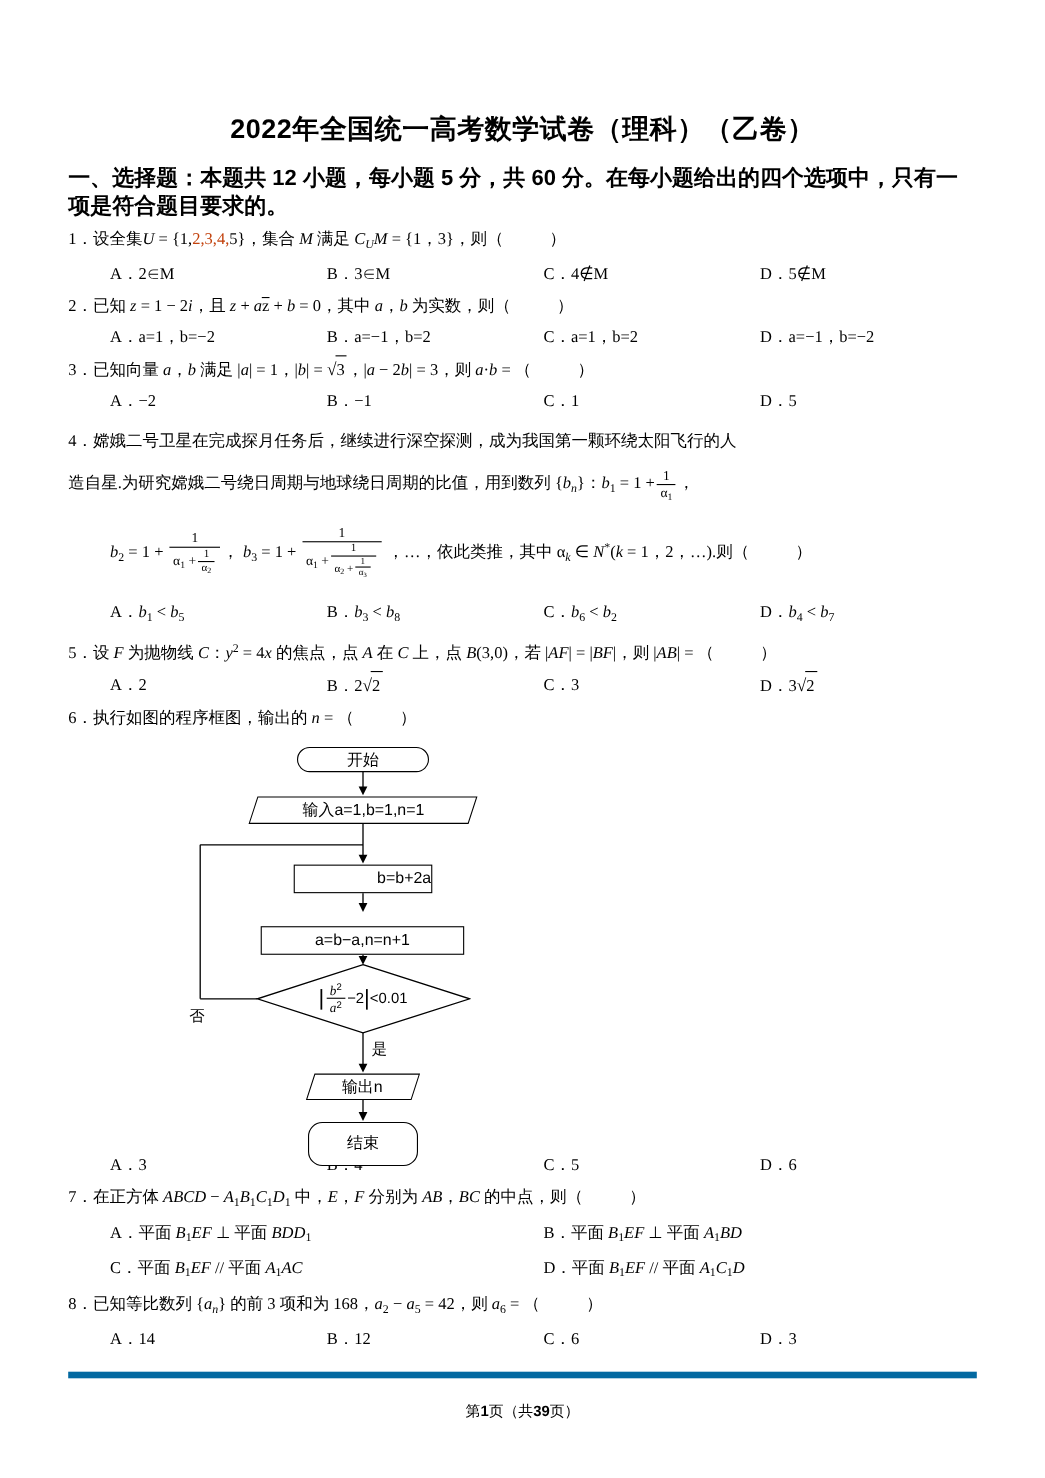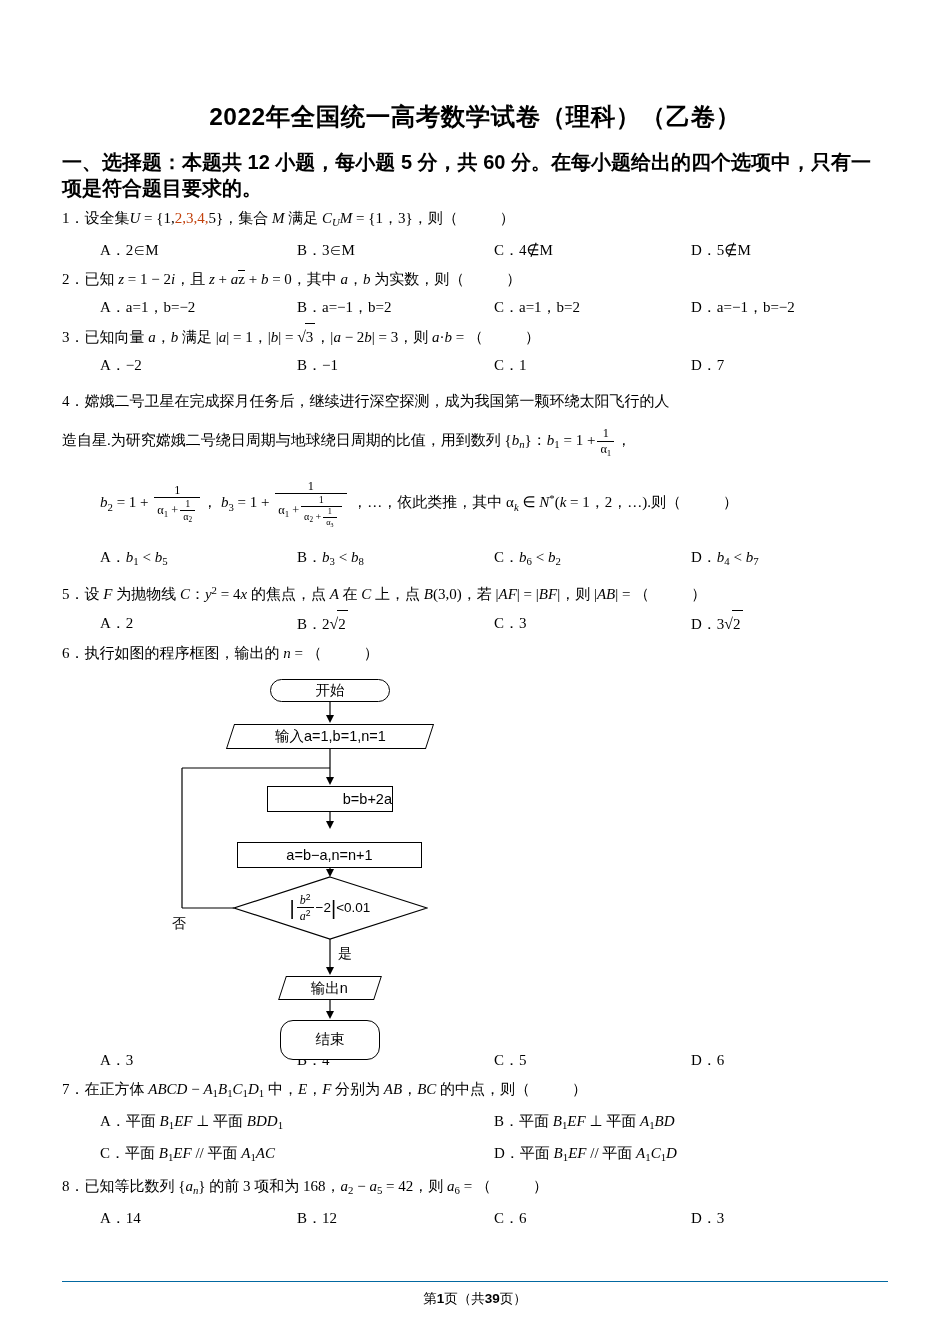--- a/index.html
+++ b/index.html
@@ -90,23 +90,23 @@
   .diamond-wrap{position:absolute;}
   .label-s{
     position:absolute;font-family:"Liberation Sans", sans-serif;font-size:14px;
   }
   .footer{
     position:absolute;
     left:0;right:0;bottom:36px;
     text-align:center;
     font-family:"Liberation Sans", sans-serif;
     font-size:13.5px;
-    border-top:1px solid #0369a1;
-    padding-top:8px;
-    margin:0 62px;
+    border-top:6px solid #0369a1;
+    padding-top:21px;
+    margin:16px 62px;
   }
   .footer b{font-weight:bold;}
   .cont{padding-left:38px;}
   .big-line{line-height:44px;}
 </style>
 </head>
 <body>
 
 <div class="page">
 
@@ -134,21 +134,21 @@
     <div>D．a=−1，b=−2</div>
   </div>
 
   <div class="q">
     <span class="num">3．</span>已知向量 <span class="it">a</span>，<span class="it">b</span> 满足 |<span class="it">a</span>| = 1，|<span class="it">b</span>| = <span class="radic">√</span><span class="sqrt">3</span>，|<span class="it">a</span> − 2<span class="it">b</span>| = 3，则 <span class="it">a</span>·<span class="it">b</span> = （<span class="blank"></span>）
   </div>
   <div class="opts four">
     <div>A．−2</div>
     <div>B．−1</div>
     <div>C．1</div>
-    <div>D．7</div>
+    <div>D．5</div>
   </div>
 
   <div class="q" style="margin-top:10px">
     <span class="num">4．</span><span>嫦娥二号卫星在完成探月任务后，继续进行深空探测，成为我国第一颗环绕太阳飞行的人</span>
   </div>
   <div class="q big-line">
     <span>造自星.为研究嫦娥二号绕日周期与地球绕日周期的比值，用到数列</span> {<span class="it">b</span><span class="sub it">n</span>}：<span class="it">b</span><span class="sub">1</span> = 1 +<span class="frac"><span class="n">1</span><span class="d">α<span class="sub">1</span></span></span>，
   </div>
   <div class="q cont" style="line-height:58px;margin-top:2px">
     <span class="it">b</span><span class="sub">2</span> = 1 +

